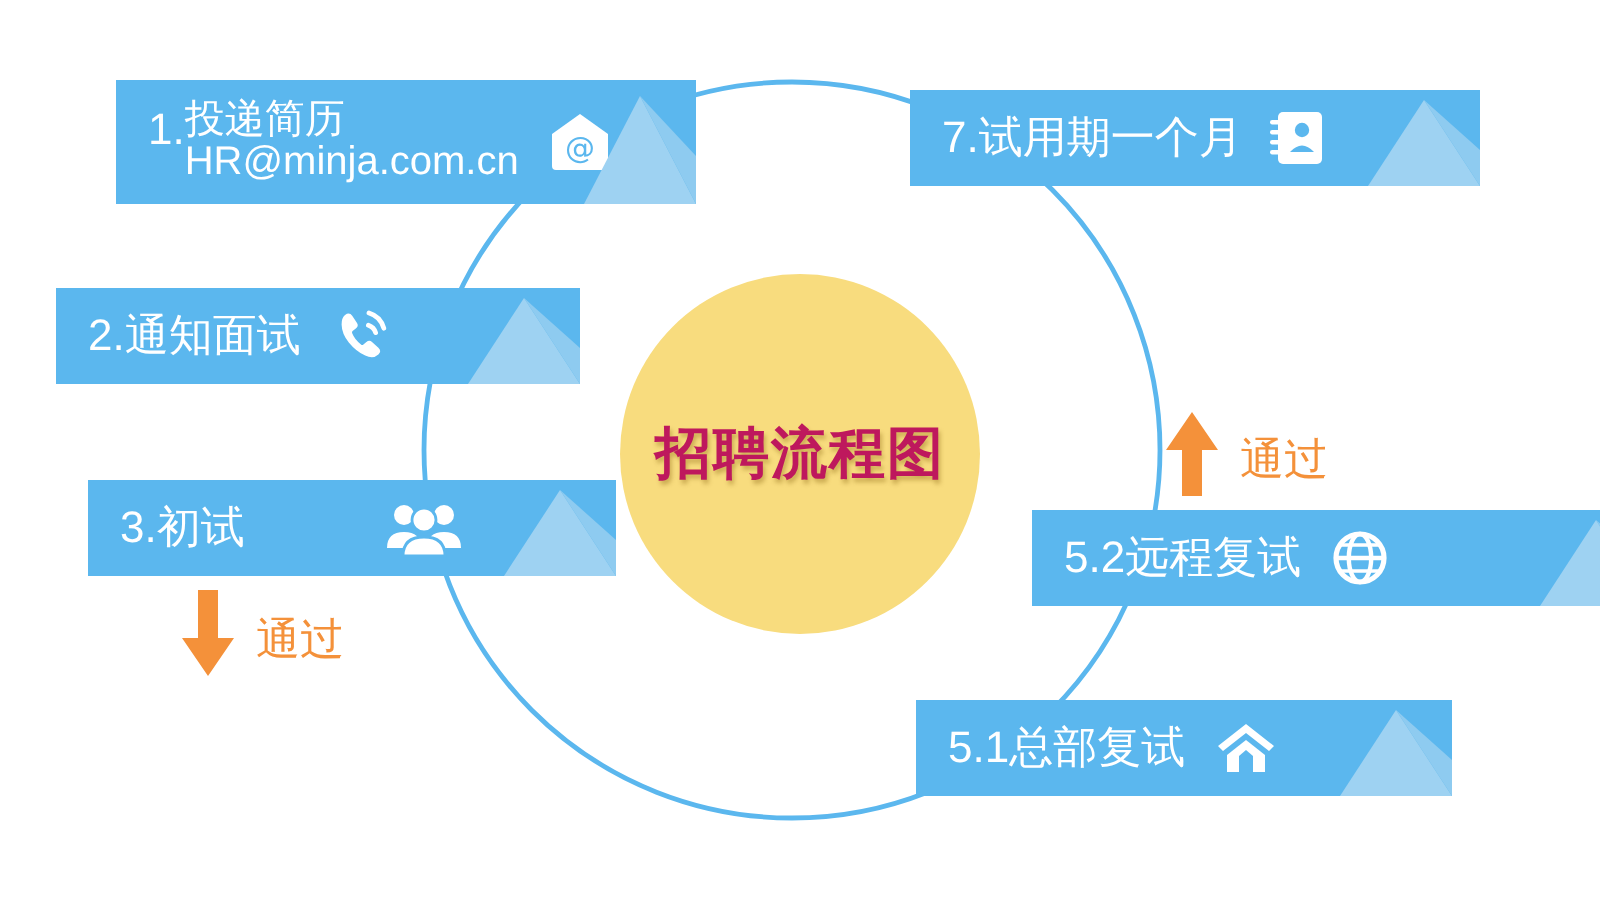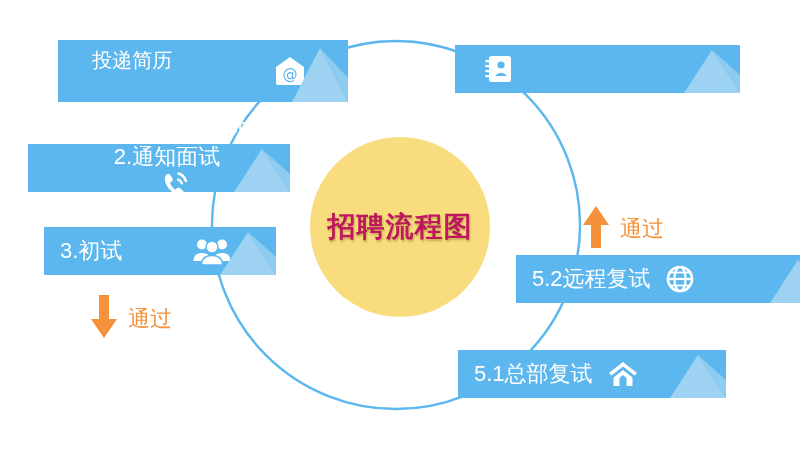--- a/index.html
+++ b/index.html
@@ -64,21 +64,21 @@
     display:flex;align-items:center;
   }
   .banner .lead-num{
     font-size:22px;
     align-self:flex-start;
     padding-top:2px;
   }
   .banner .stacked{
     display:flex;flex-direction:column;line-height:1.05;
   }
-  .banner .stacked span{font-size:20px;margin-top:45px;}
+  .banner .stacked span{font-size:20px;}
 
   .banner .icon{
     margin-left:14px;
     display:flex;align-items:center;justify-content:center;
     flex:0 0 auto;
   }
   .banner .icon svg{display:block;}
 
   
   .fold{
@@ -133,58 +133,59 @@
     </div>
     <div class="fold">
       <svg width="56" height="62" viewBox="0 0 56 62">
         <polygon points="0,62 28,8 56,62" fill="#9ed2f2"></polygon>
         <polygon points="28,8 56,38 56,62" fill="#8ecbf0"></polygon>
       </svg>
     </div>
   </div>
 
   <div class="banner" style="left:455px;top:45px;width:285px;">
+    <div class="label">7.试用期一个月</div>
     <div class="icon">
       <svg width="28" height="30" viewBox="0 0 28 30">
         <rect x="4" y="2" width="22" height="26" rx="2.5" fill="#ffffff"></rect>
         <circle cx="16" cy="11" r="3.6" fill="#5bb7ee"></circle>
         <path d="M10 22 Q16 15.5 22 22 Z" fill="#5bb7ee"></path>
         <rect x="0" y="6" width="7" height="2.2" rx="1.1" fill="#ffffff"></rect>
         <rect x="0" y="11" width="7" height="2.2" rx="1.1" fill="#ffffff"></rect>
         <rect x="0" y="16" width="7" height="2.2" rx="1.1" fill="#ffffff"></rect>
         <rect x="0" y="21" width="7" height="2.2" rx="1.1" fill="#ffffff"></rect>
       </svg>
     </div>
     <div class="fold">
       <svg width="56" height="48" viewBox="0 0 56 48">
         <polygon points="0,48 28,5 56,48" fill="#9ed2f2"></polygon>
         <polygon points="28,5 56,30 56,48" fill="#8ecbf0"></polygon>
       </svg>
     </div>
   </div>
 
-  <div class="banner" style="left:28px;top:144px;width:262px;flex-direction:column;">
+  <div class="banner" style="left:28px;top:144px;width:262px;">
     <div class="label">2.通知面试</div>
     <div class="icon">
       <svg width="32" height="32" viewBox="0 0 32 32">
         <path d="M8.5 5.5 q2.2-1.6 3.6.4 l2.4 3.6 q1 1.6-.6 2.8 l-1.6 1.2 q-.5.4-.2 1.1 1.2 3.1 4.4 5.6 .6.5 1.2 0 l1.5-1.2 q1.5-1.2 2.8 0 l3.2 2.9 q1.8 1.7 0 3.4 -2.6 2.4-6.6.5 -4.6-2.2-8.2-6.6 -3.5-4.3-3.6-9 -.1-3.1 1.7-4.7z" fill="#ffffff"></path>
         <path d="M20.5 4.5 a11 11 0 0 1 7.4 7.6" fill="none" stroke="#ffffff" stroke-width="2.4" stroke-linecap="round"></path>
         <path d="M20.2 10.6 a5.6 5.6 0 0 1 3.6 3.7" fill="none" stroke="#ffffff" stroke-width="2.4" stroke-linecap="round"></path>
       </svg>
     </div>
     <div class="fold">
       <svg width="56" height="48" viewBox="0 0 56 48">
         <polygon points="0,48 28,5 56,48" fill="#9ed2f2"></polygon>
         <polygon points="28,5 56,30 56,48" fill="#8ecbf0"></polygon>
       </svg>
     </div>
   </div>
 
 
-  <div class="banner" style="left:44px;top:227px;width:232px;">
+  <div class="banner" style="left:44px;top:240px;width:264px;">
     <div class="label">3.初试</div>
     <div class="icon" style="margin-left:70px;">
       <svg width="40" height="30" viewBox="0 0 40 30">
         <circle cx="10" cy="8.5" r="5" fill="#ffffff"></circle>
         <path d="M1.5 25 q0-8 8.5-8 t8.5 8 z" fill="#ffffff"></path>
         <circle cx="30" cy="8.5" r="5" fill="#ffffff"></circle>
         <path d="M21.5 25 q0-8 8.5-8 t8.5 8 z" fill="#ffffff"></path>
         <circle cx="20" cy="11" r="6" fill="#ffffff" stroke="#5bb7ee" stroke-width="1.4"></circle>
         <path d="M9.5 29 q0-9.5 10.5-9.5 t10.5 9.5 z" fill="#ffffff" stroke="#5bb7ee" stroke-width="1.4"></path>
       </svg>

